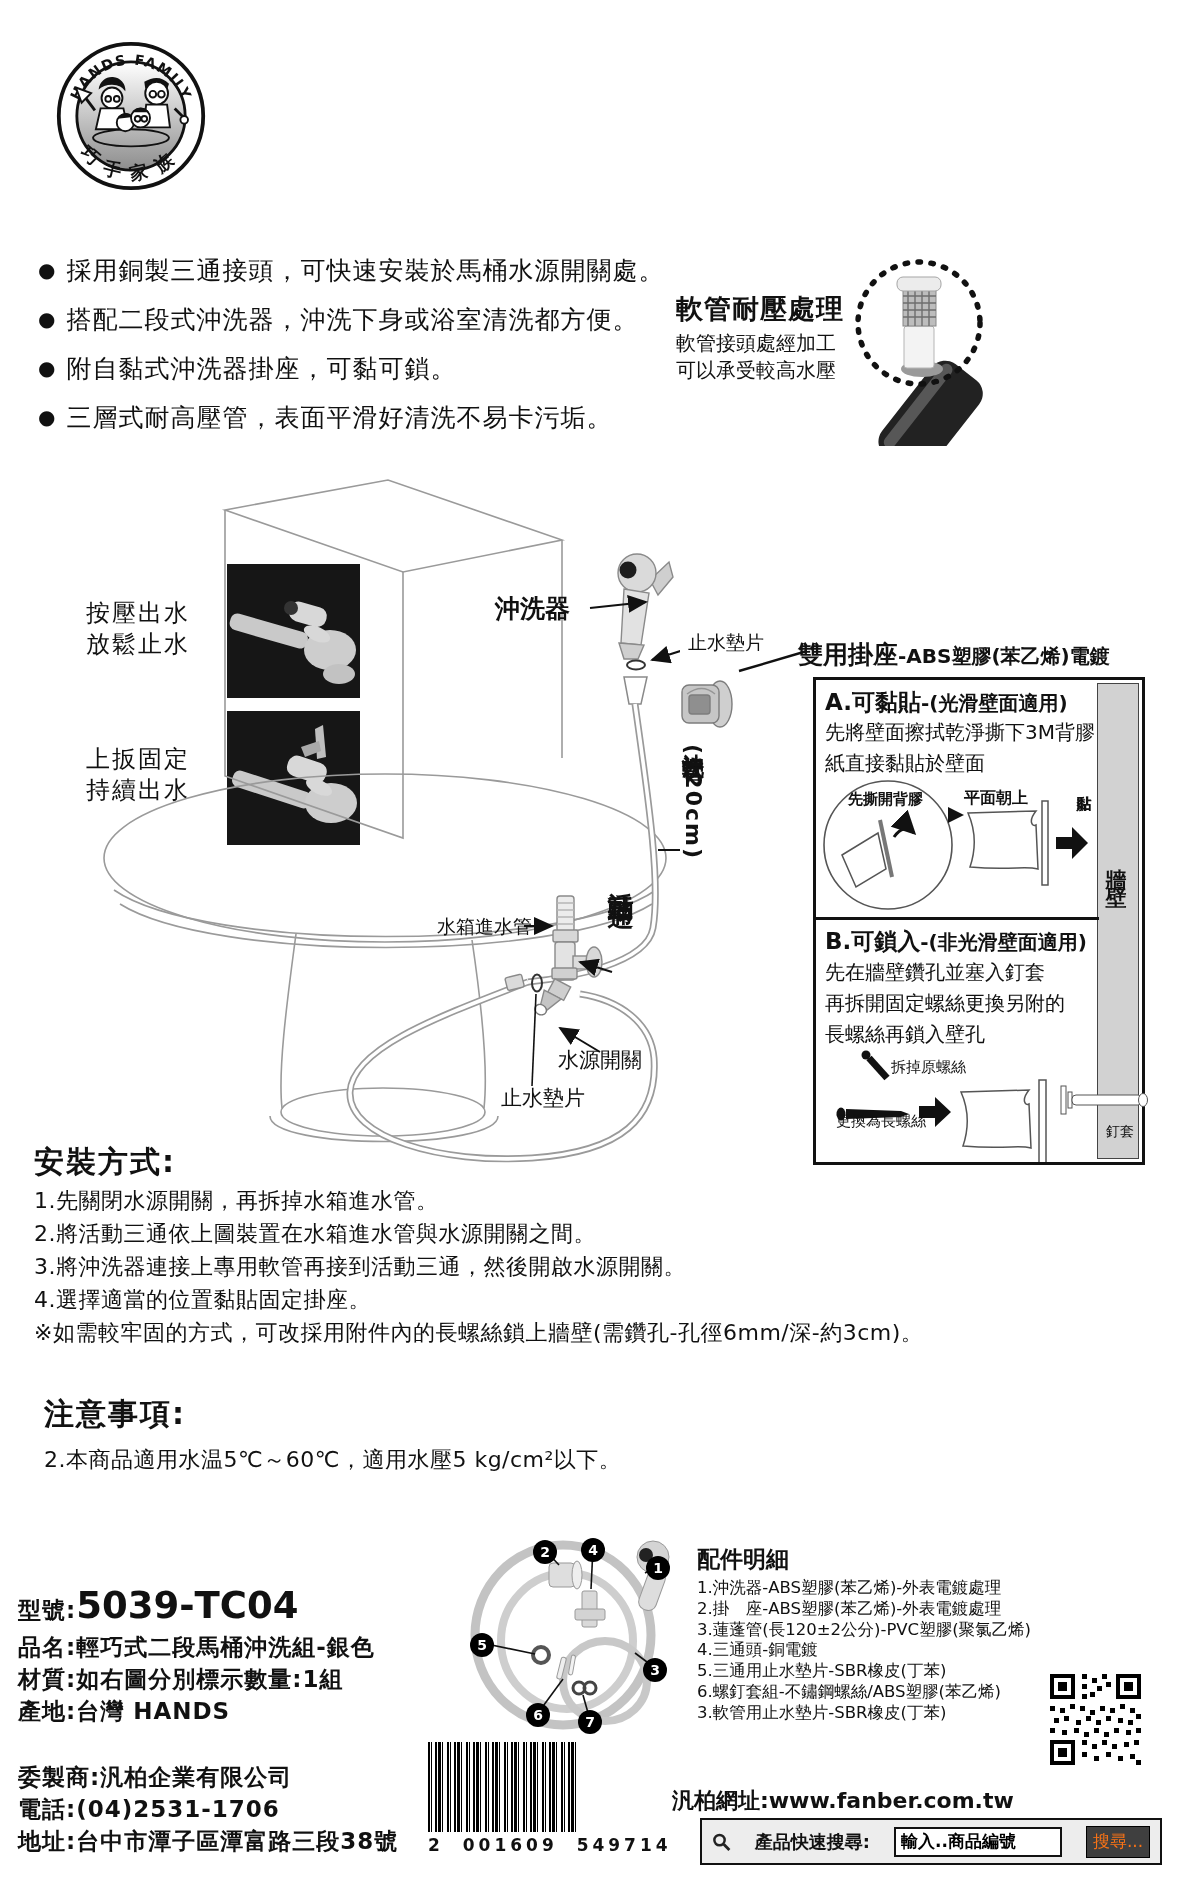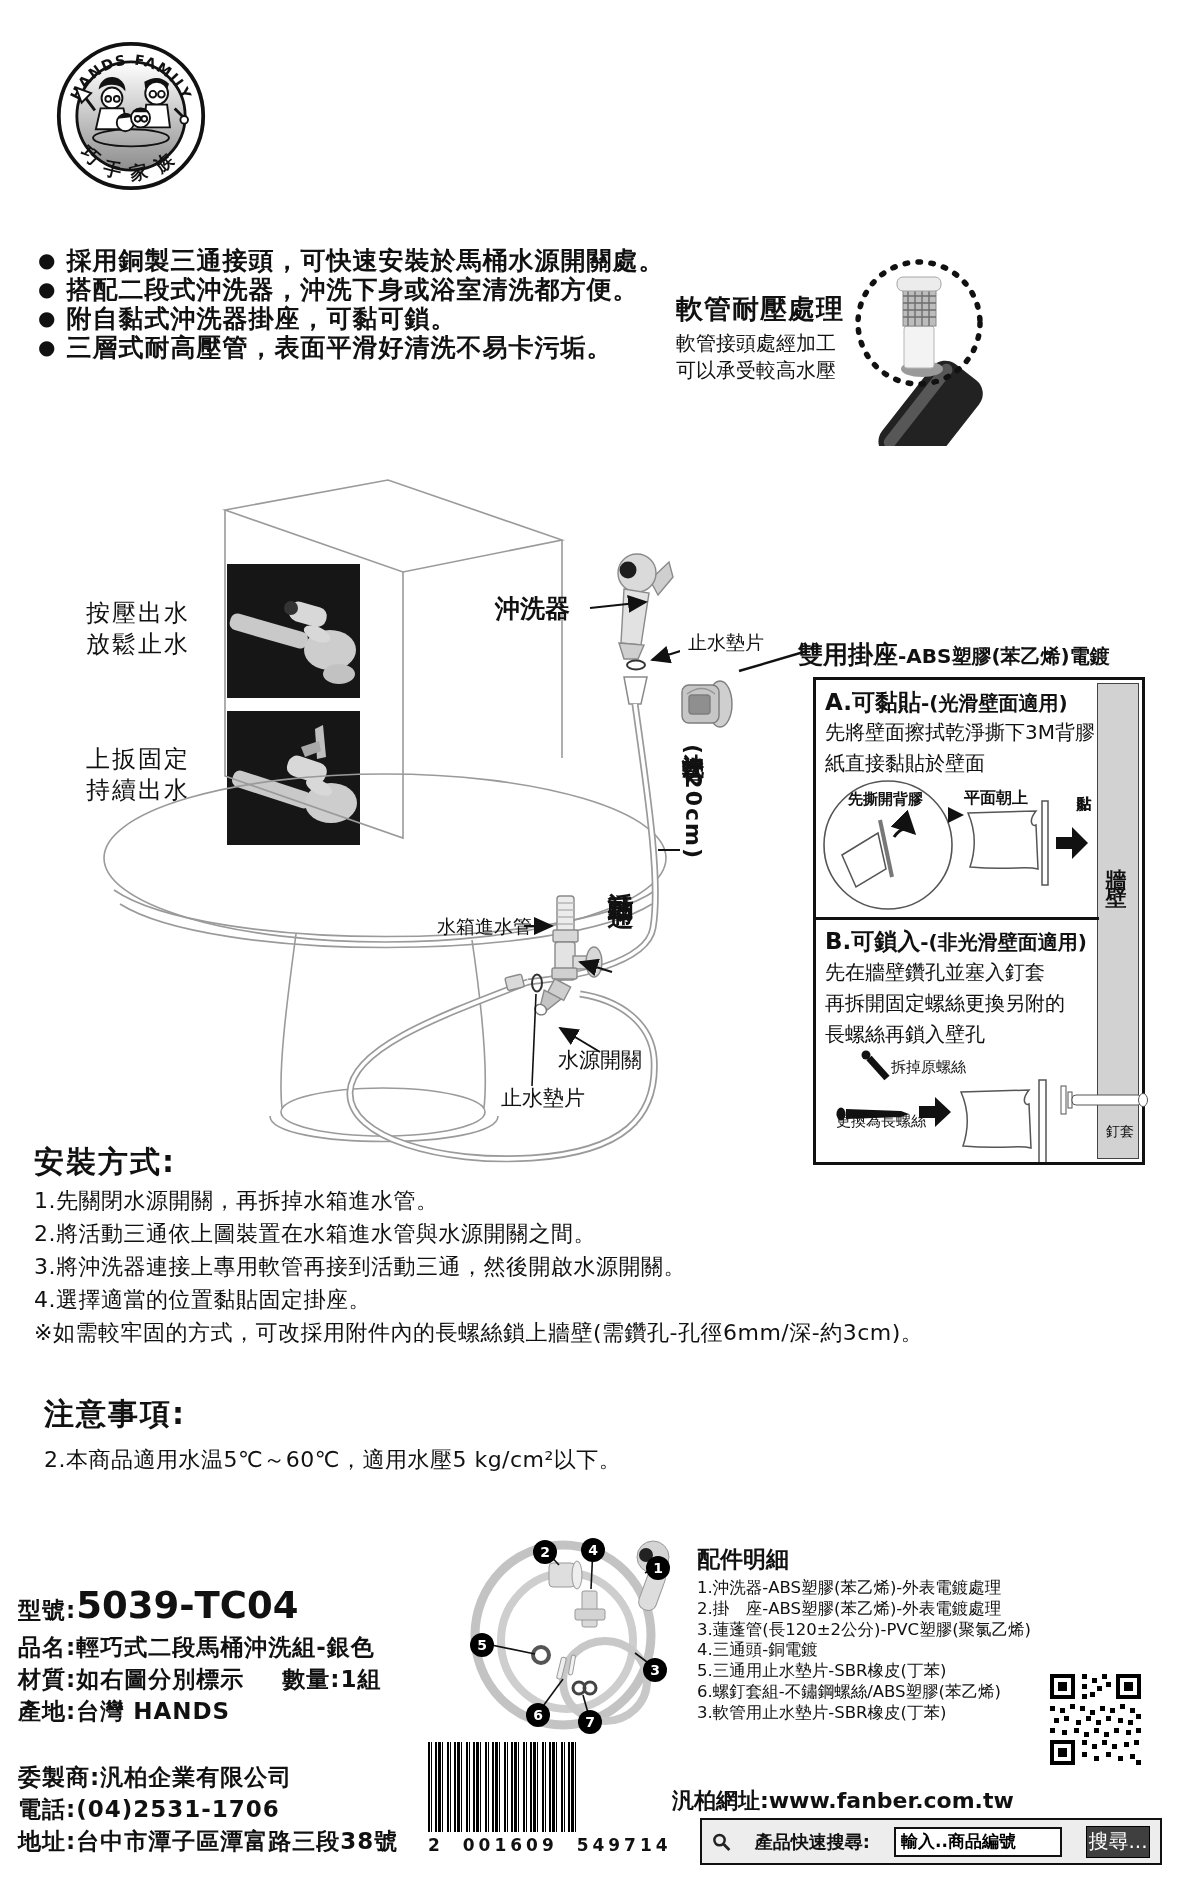--- a/index.html
+++ b/index.html
@@ -2,41 +2,41 @@
 <html><head>
 <meta charset="utf-8">
 <style>
   *{margin:0;padding:0;box-sizing:border-box}
   html,body{background:#fff}
   #canvas{position:relative;width:1181px;height:1880px;background:#fff;overflow:hidden;
           font-family:"DejaVu Sans","Liberation Sans",sans-serif;color:#111}
   .abs{position:absolute;white-space:nowrap}
   .b{font-weight:bold}
   .vtext{writing-mode:vertical-rl}
-  .feat{font-size:25px;font-weight:bold;line-height:28px;letter-spacing:1px}
+  .feat{font-size:25px;font-weight:normal;line-height:48px;letter-spacing:1px}
   .feat .blt{font-size:20px;margin-right:10px;vertical-align:2px}
   .cap{font-size:24px;line-height:31px;letter-spacing:2px}
   .dlabel{font-size:19px}
   .panel{border:3px solid #111;background:#fff}
   .wall{position:absolute;top:3px;bottom:3px;right:3px;width:42px;background:#d2d2d2;border:1px solid #444}
   .steps div{font-size:22px;line-height:33px;letter-spacing:.5px}
   .notes div{font-size:22px;line-height:43px;letter-spacing:.5px}
   .inforow{font-size:23px;font-weight:bold;letter-spacing:1px}
   .plist div{font-size:16.5px;line-height:20.8px}
   .callout{position:absolute;width:24px;height:24px;border-radius:50%;background:#000;color:#fff;
            font-size:14px;font-weight:bold;display:flex;align-items:center;justify-content:center}
   .bars{width:152px;height:90px;
     background:repeating-linear-gradient(90deg,#000 0 2px,#fff 2px 3px,#000 3px 4px,#fff 4px 7px,#000 7px 9px,#fff 9px 10px,#000 10px 13px,#fff 13px 14px,#000 14px 15px,#fff 15px 19px)}
   .bdigits{font-size:17px;font-weight:bold;letter-spacing:4px;word-spacing:9px;margin-top:3px;text-align:center}
   .searchbar{display:flex;align-items:center;gap:24px;background:#ededed;border:2px solid #111;padding:0 10px}
   .searchbar .lbl{font-size:18px;font-weight:bold}
   .searchbar input{width:168px;height:30px;border:2px solid #111;background:#fff;font-size:17px;font-weight:bold;
                    padding:0 5px;font-family:inherit}
-  .searchbar .btn{width:68px;height:32px;background:#3f3f3f;color:#ffffff;border:1px solid #000;
-                  font-size:20px;display:flex;align-items:center;justify-content:center}
+  .searchbar .btn{width:68px;height:32px;background:#3f3f3f;color:#f97316;border:1px solid #000;
+                  font-size:17px;display:flex;align-items:center;justify-content:center}
   svg{display:block}
 </style>
 </head>
 <body>
 
 <div id="canvas">
 
   <svg class="abs" style="left:55px;top:40px" width="152" height="152" viewBox="0 0 160 160">
     <defs>
       <linearGradient id="lg1" x1="0" y1="0" x2="0" y2="1">
@@ -288,21 +288,21 @@
   <div class="abs b" style="left:44px;top:1394px;font-size:30px;letter-spacing:2px">注意事項:</div>
   <div class="abs notes" style="left:44px;top:1438px">
     <div>2.本商品適用水温5℃～60℃，適用水壓5 kg/cm²以下。</div>
   </div>
 
   <div class="abs inforow" style="left:18px;top:1584px">
     <span>型號:</span><span style="font-size:37px;letter-spacing:0">5039-TC04</span>
   </div>
   <div class="abs inforow" style="left:18px;top:1632px">品名:輕巧式二段馬桶沖洗組-銀色</div>
   <div class="abs inforow" style="left:18px;top:1664px">
-    <span>材質:如右圖分別標示</span><span style="margin-left:38px">數量:1組</span>
+    <span>材質:如右圖分別標示</span><span style="">數量:1組</span>
   </div>
   <div class="abs inforow" style="left:18px;top:1696px">產地:台灣 HANDS</div>
   <div class="abs inforow" style="left:18px;top:1762px">委製商:汎柏企業有限公司</div>
   <div class="abs inforow" style="left:18px;top:1794px">電話:(04)2531-1706</div>
   <div class="abs inforow" style="left:18px;top:1826px">地址:台中市潭子區潭富路三段38號</div>
 
   <svg class="abs" style="left:455px;top:1533px" width="235" height="215" viewBox="0 0 235 215">
     <ellipse cx="108" cy="102" rx="88" ry="90" fill="none" stroke="#c3c3c3" stroke-width="9"></ellipse>
     <ellipse cx="112" cy="108" rx="66" ry="68" fill="none" stroke="#cecece" stroke-width="8"></ellipse>
     <ellipse cx="150" cy="148" rx="42" ry="40" fill="none" stroke="#c8c8c8" stroke-width="8"></ellipse>

